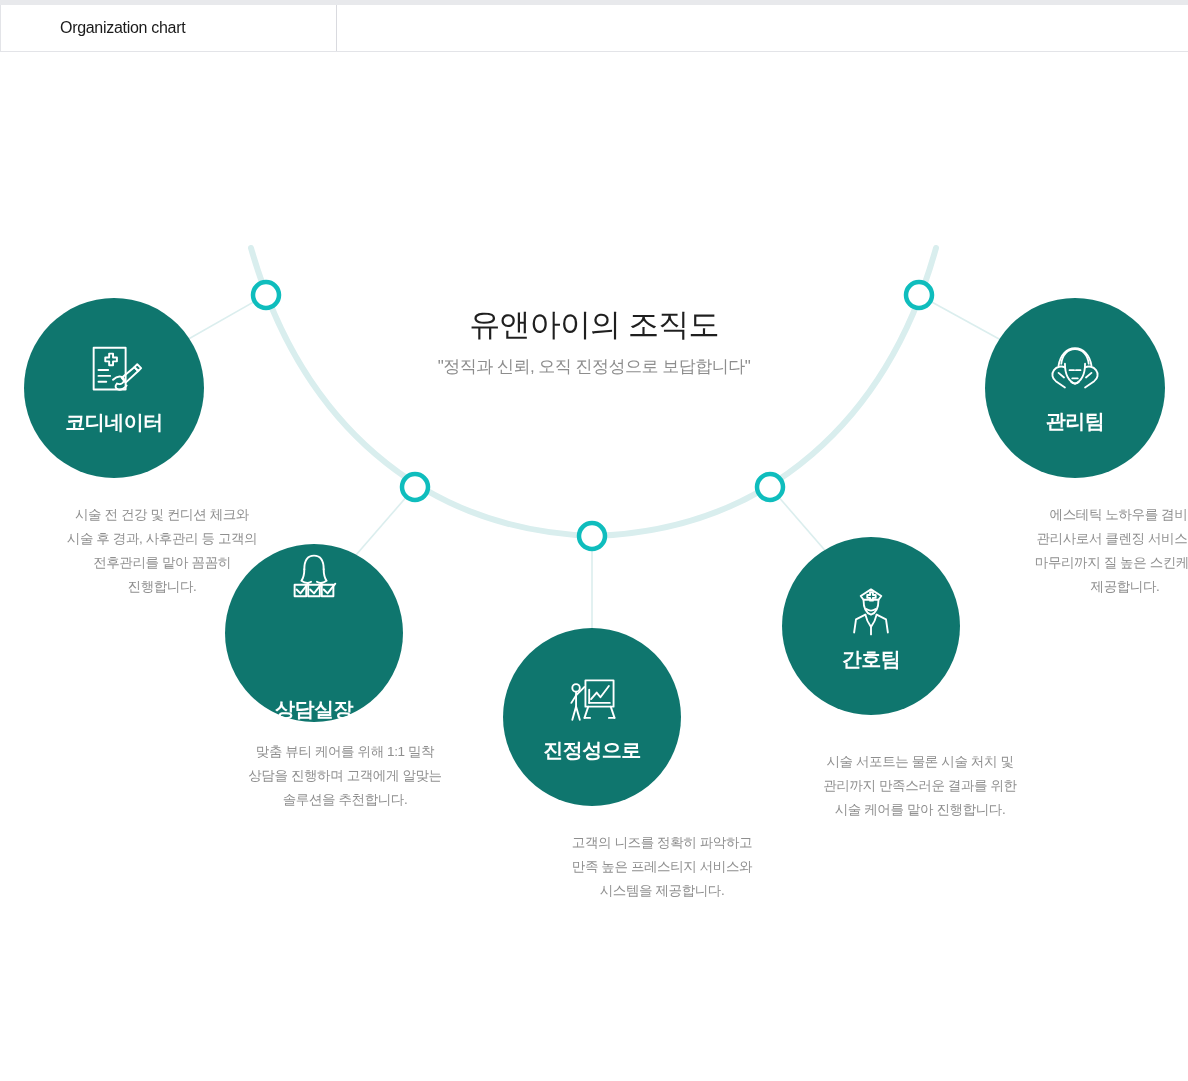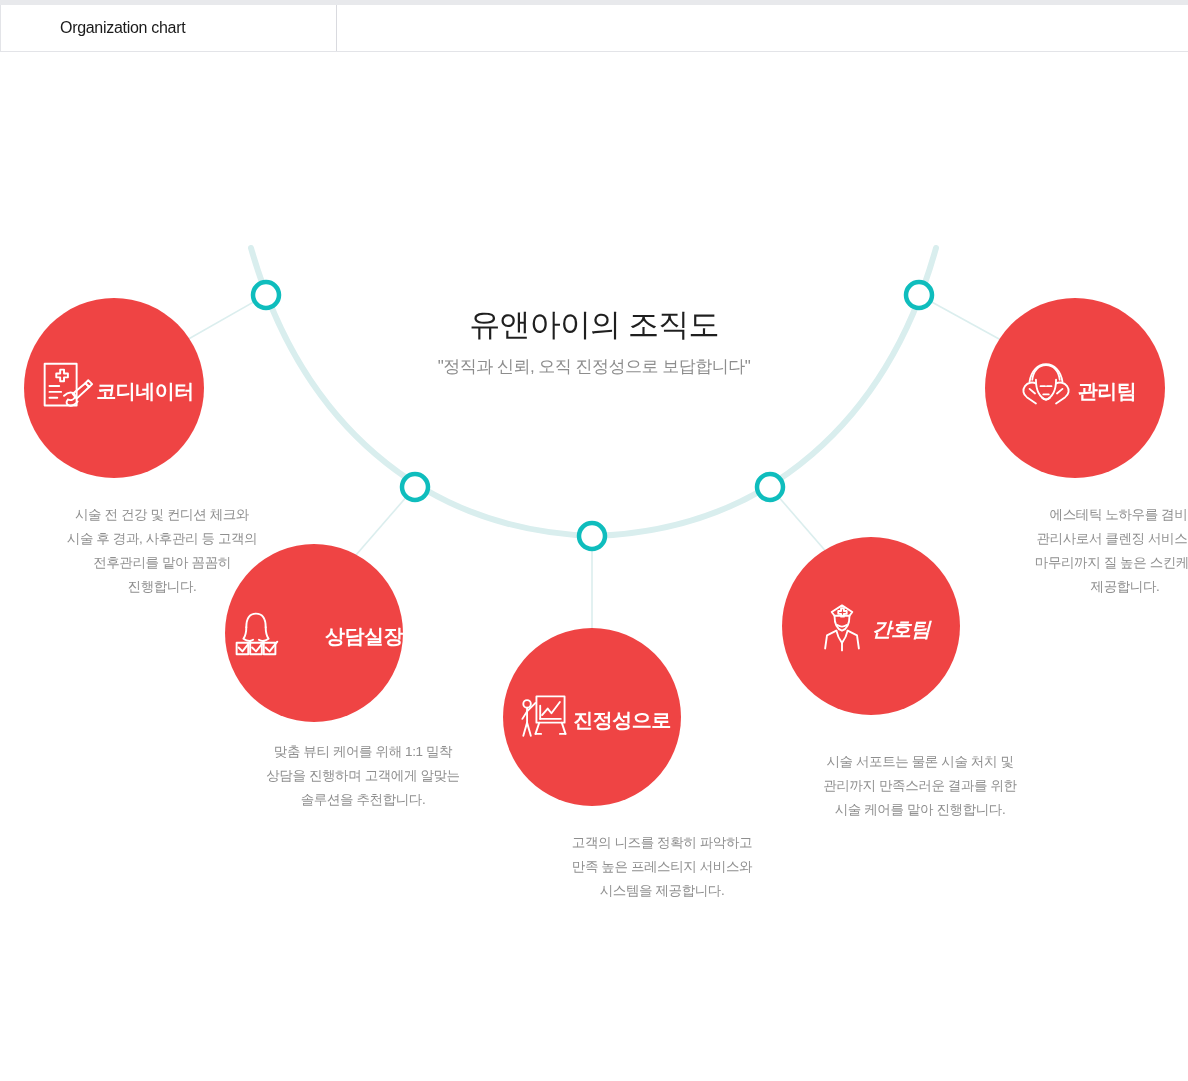--- a/index.html
+++ b/index.html
@@ -95,23 +95,23 @@
     height: 1081px;
   }
 
   
   .node {
     position: absolute;
   }
   .node-circle {
     position: absolute;
     border-radius: 50%;
-    background: #ef4444;
+    background: #0f766e;
     display: flex;
-    flex-direction: row;
+    flex-direction: column;
     align-items: center;
     justify-content: center;
   }
   .node-icon {
     display: block;
     line-height: 0;
   }
   .node-label {
     margin-top: 6px;
     font-size: 20px;
@@ -203,21 +203,21 @@
           <rect x="12" y="42" width="12" height="12"></rect>
           <path d="M14 47l4 4 8-10"></path>
           <rect x="26" y="42" width="12" height="12"></rect>
           <path d="M28 47l4 4 8-10"></path>
           <rect x="40" y="42" width="12" height="12"></rect>
           <path d="M42 47l4 4 8-10"></path>
         </svg>
       </span>
       <span class="node-label">상담실장</span>
     </div>
-    <div class="node-desc" style="left:200px; top:740px; width:230px;">맞춤 뷰티 케어를 위해 1:1 밀착
+    <div class="node-desc" style="left:182px; top:740px; width:230px;">맞춤 뷰티 케어를 위해 1:1 밀착
 상담을 진행하며 고객에게 알맞는
 솔루션을 추천합니다.</div>
   </div>
 
   <div class="node">
     <div class="node-circle" style="left:503px; top:628px; width:178px; height:178px;">
       <span class="node-icon">
         <svg width="60" height="60" viewBox="0 0 64 64" fill="none" stroke="#ffffff" stroke-width="2" stroke-linecap="round" stroke-linejoin="round">
           <circle cx="15" cy="18" r="4"></circle>
           <path d="M15 22v16"></path>
@@ -236,21 +236,21 @@
         </svg>
       </span>
       <span class="node-label">진정성으로</span>
     </div>
     <div class="node-desc" style="left:499px; top:831px; width:230px;">고객의 니즈를 정확히 파악하고
 만족 높은 프레스티지 서비스와
 시스템을 제공합니다.</div>
   </div>
 
   <div class="node">
-    <div class="node-circle" style="left:782px; top:537px; width:178px; height:178px;font-style:italic;">
+    <div class="node-circle" style="left:782px; top:537px; width:178px; height:178px;">
       <span class="node-icon">
         <svg width="60" height="60" viewBox="0 0 64 64" fill="none" stroke="#ffffff" stroke-width="2" stroke-linecap="round" stroke-linejoin="round">
           <path d="M21 17l11-7 11 7-3 4H24z"></path>
           <path d="M31 13h3v3h3v3h-3v3h-3v-3h-3v-3h3z"></path>
           <path d="M24 21c0 9 2 14 8 16 6-2 8-7 8-16"></path>
           <path d="M27 31c3 2 7 2 10 0"></path>
           <path d="M26 37l-10 5-2 14"></path>
           <path d="M38 37l10 5 2 14"></path>
           <path d="M26 37c1 5 3 9 6 13 3-4 5-8 6-13"></path>
           <path d="M32 50v8"></path>

